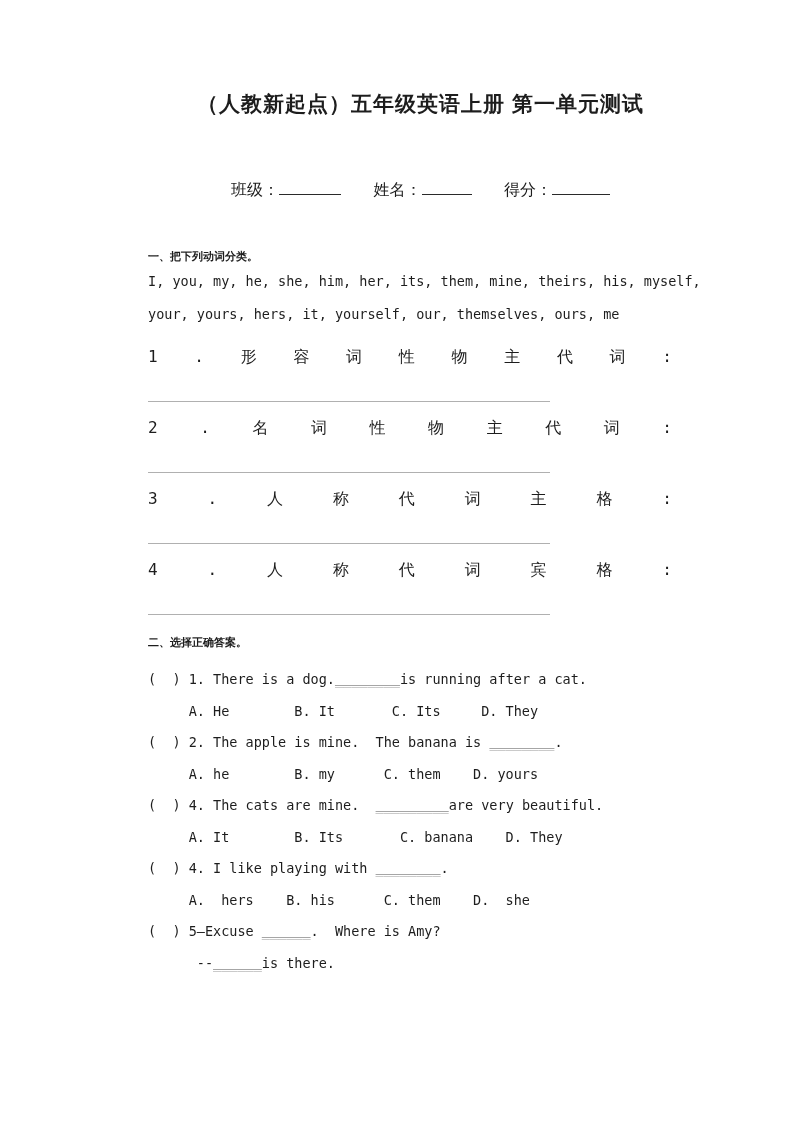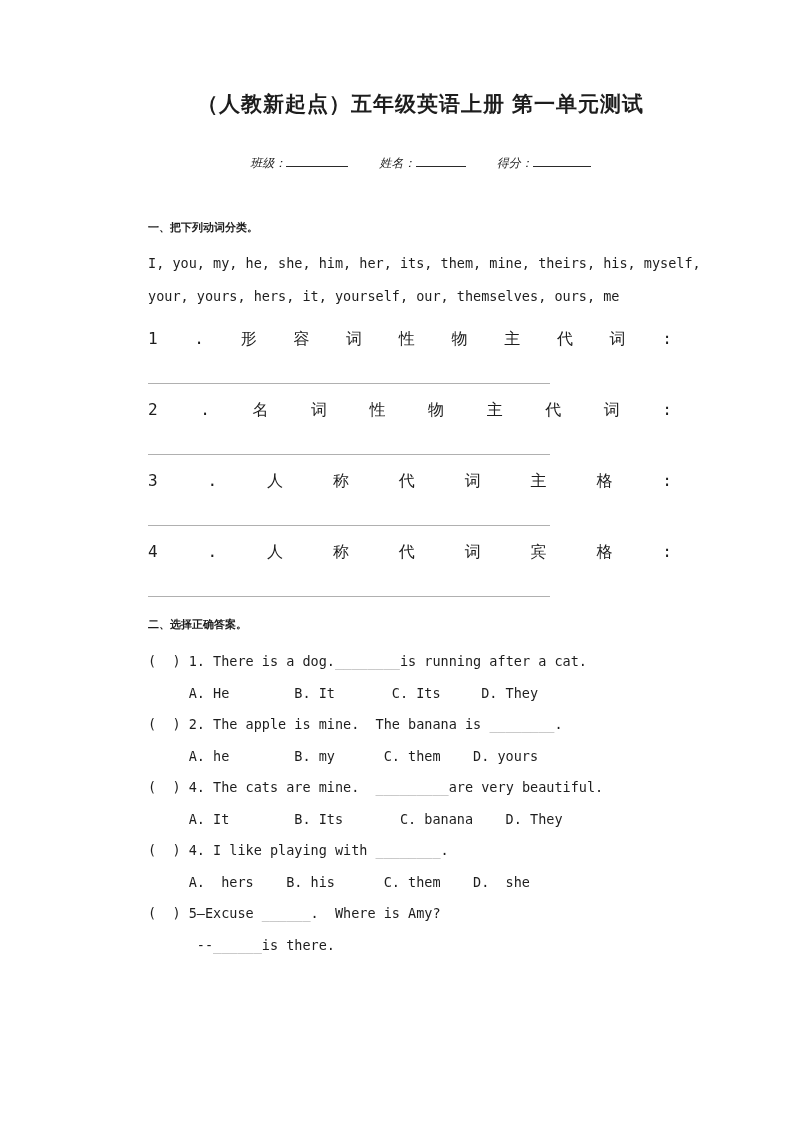--- a/index.html
+++ b/index.html
@@ -19,54 +19,54 @@
   }
   .content{
     padding:90px 100px 0 148px;
   }
   .title{
     margin:0;text-align:center;
     font-size:21px;font-weight:bold;letter-spacing:1px;
     font-family:"Liberation Sans",sans-serif;
   }
   .info-line{
-    margin-top:34px;text-align:center;font-size:12px;white-space:nowrap;font-style:italic;
+    margin-top:62px;text-align:center;font-size:16px;white-space:nowrap;
   }
   .info-field{margin:0 14px;}
   .fill{
     display:inline-block;height:14px;
     border-bottom:1.5px solid var(--fill-line-color);
     vertical-align:baseline;
   }
   .fill-class{width:62px;}
   .fill-name{width:50px;}
   .fill-score{width:58px;}
   .sec-heading{
     margin:48px 0 0 0;font-size:11px;font-weight:bold;
   }
   .sec-heading.second{margin-top:20px;}
   .mono{
     font-family:"DejaVu Sans Mono","Liberation Mono",monospace;
     font-size:13.5px;white-space:pre;
   }
-  .word-list{margin:12px 0 0 0;line-height:33px;}
+  .word-list{margin:1px 0 0 0;line-height:33px;}
   #classify-items{margin-top:4px;}
   .classify-item{margin-top:16px;}
   .classify-row{
     display:flex;justify-content:space-between;align-items:baseline;
     font-size:16px;width:524px;
     font-family:"DejaVu Sans Mono","Liberation Mono",monospace;
   }
   .answer-line{
     width:402px;height:0;margin-top:33px;
     border-bottom:1px solid var(--answer-line-color);
   }
   #questions{margin-top:14px;}
   .q-line{line-height:31.5px;}
-  .blank{color:var(--blank-color);}
+  .blank{color:var(--blank-color);text-decoration:underline;}
 </style>
 </head>
 <body>
 
 <div class="page">
   <div class="content">
 
     <h1 class="title">（人教新起点）五年级英语上册 第一单元测试</h1>
 
     <div class="info-line">

